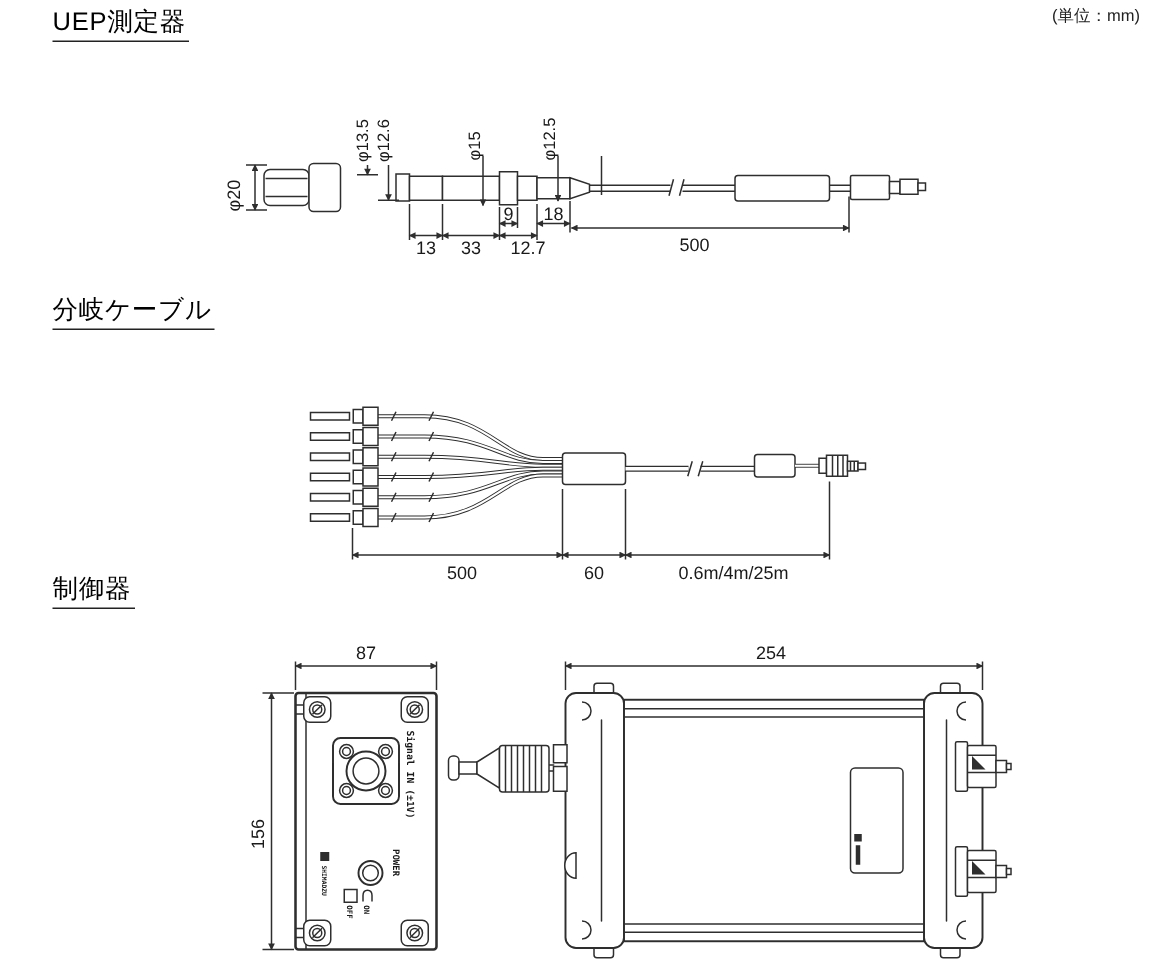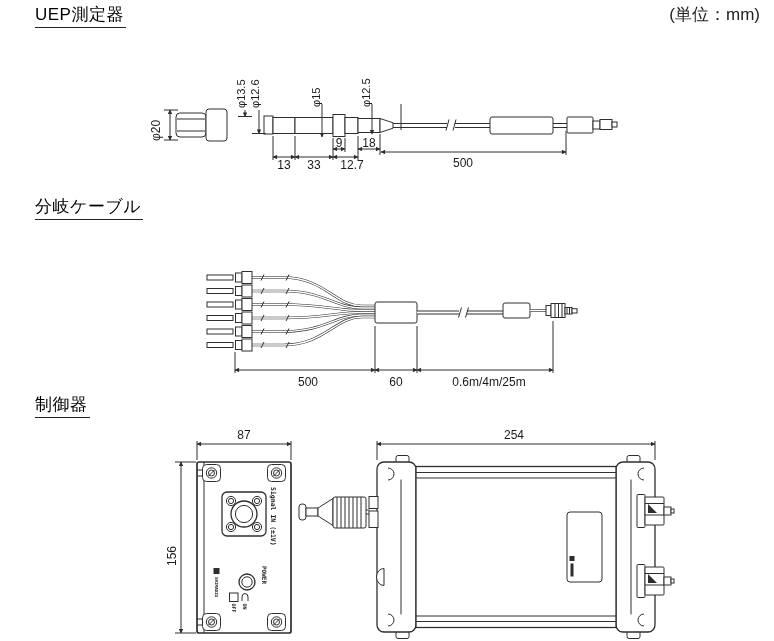--- a/index.html
+++ b/index.html
@@ -11,21 +11,21 @@
   .sec-title{
     position:absolute;left:35px;
     font-size:17px;color:#000;
     border-bottom:1.5px solid #222;
     padding:0 2px 1px 0;
     display:inline-block;
     letter-spacing:0.5px;
   }
   .unit-note{
     position:absolute;top:3px;right:14px;
-    font-size:17px;color:#222;
+    font-size:11px;color:#222;
   }
   svg{position:absolute;overflow:visible;}
   .ln{stroke:#2e2e2e;fill:none;stroke-width:1;}
   .lnf{stroke:#2e2e2e;fill:#ffffff;stroke-width:1;}
   .bold{stroke-width:1.7;}
   .mid{stroke-width:1.3;}
   .wire-d{stroke:#2e2e2e;fill:none;stroke-width:2.6;}
   .wire-w{stroke:#ffffff;fill:none;stroke-width:1.4;}
   .trunk-d{stroke:#2e2e2e;fill:none;stroke-width:4;}
   .trunk-w{stroke:#ffffff;fill:none;stroke-width:2.2;}
@@ -35,21 +35,21 @@
   .mid-anchor{text-anchor:middle;}
   .panel-txt{font-family:"DejaVu Sans Mono","Liberation Mono",monospace;font-weight:bold;}
   .fillc{fill:#2e2e2e;stroke:none;}
 </style>
 </head>
 <body>
 
 <div class="sec-title" style="top:3px;text-align:right;">UEP測定器</div>
 <div class="unit-note">(単位：mm)</div>
 <div class="sec-title" style="top:195px;">分岐ケーブル</div>
-<div class="sec-title" style="top:393px;text-align:right;">制御器</div>
+<div class="sec-title" style="top:381px;text-align:right;">制御器</div>
 
 <svg style="left:130px;top:65px;" width="560" height="115" viewBox="130 65 560 115">
   <defs>
     <marker id="arr1" viewBox="0 0 10 10" refX="9" refY="5" markerWidth="6.5" markerHeight="4.5" orient="auto-start-reverse">
       <path d="M0,0 L10,5 L0,10 Z" fill="#2e2e2e"></path>
     </marker>
   </defs>
 
   <g>
     <line class="ln" x1="170" y1="110" x2="170" y2="140" marker-start="url(#arr1)" marker-end="url(#arr1)"></line>

